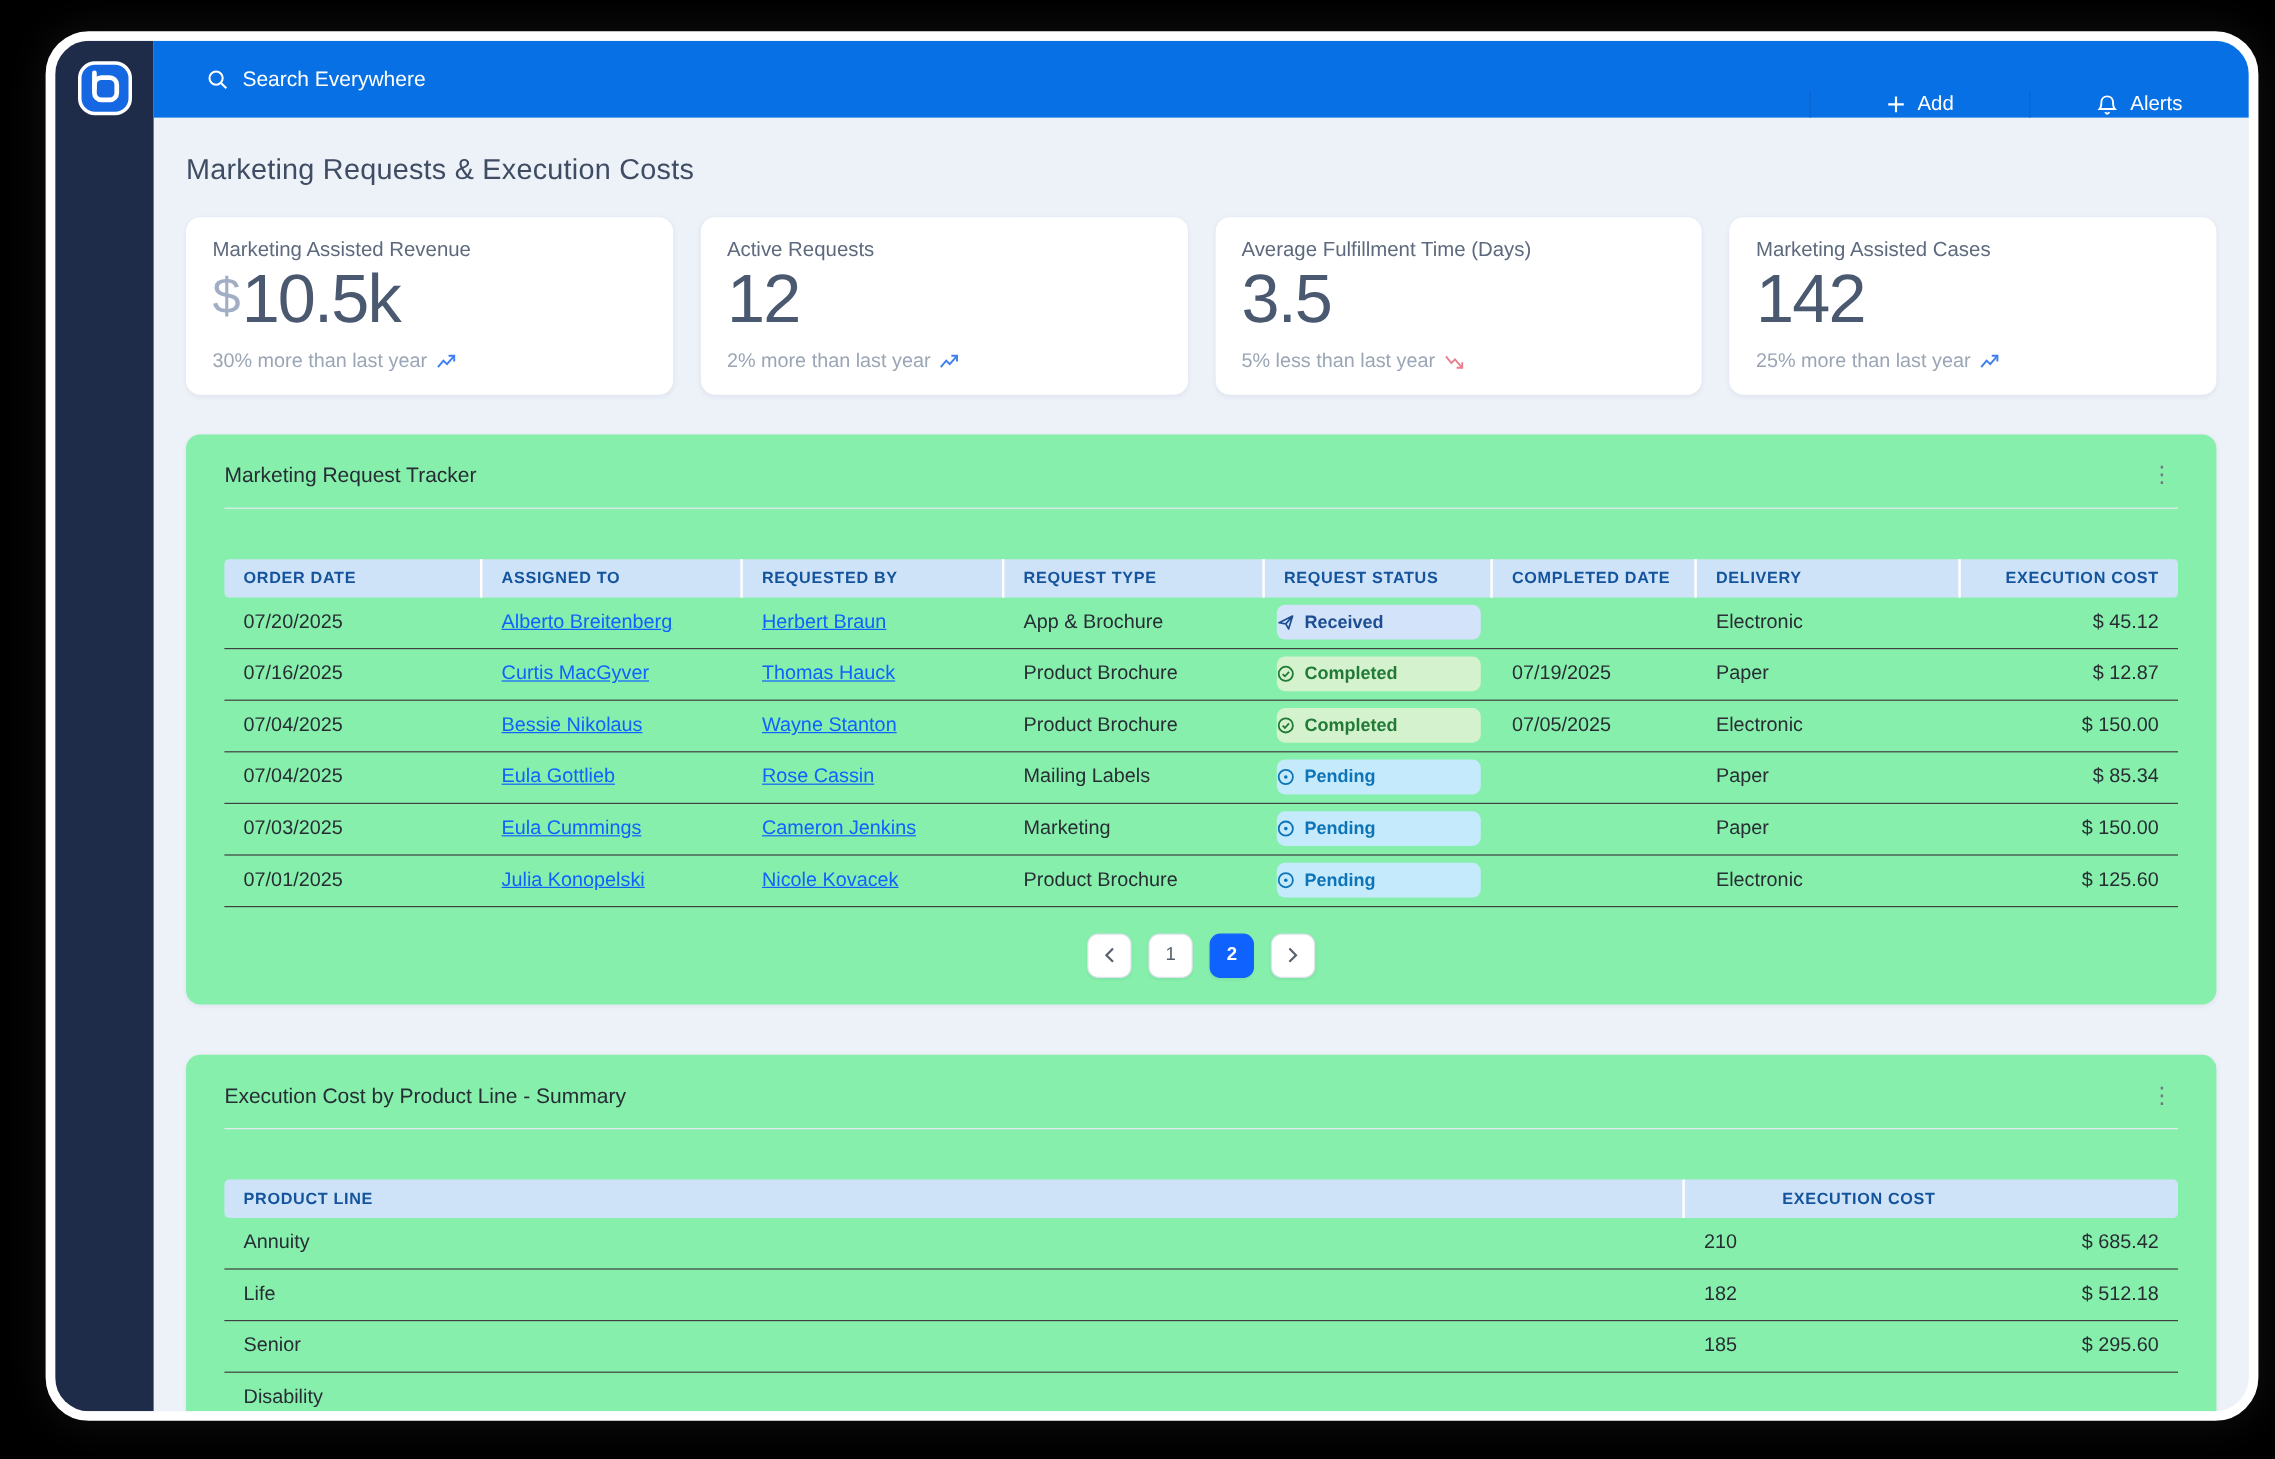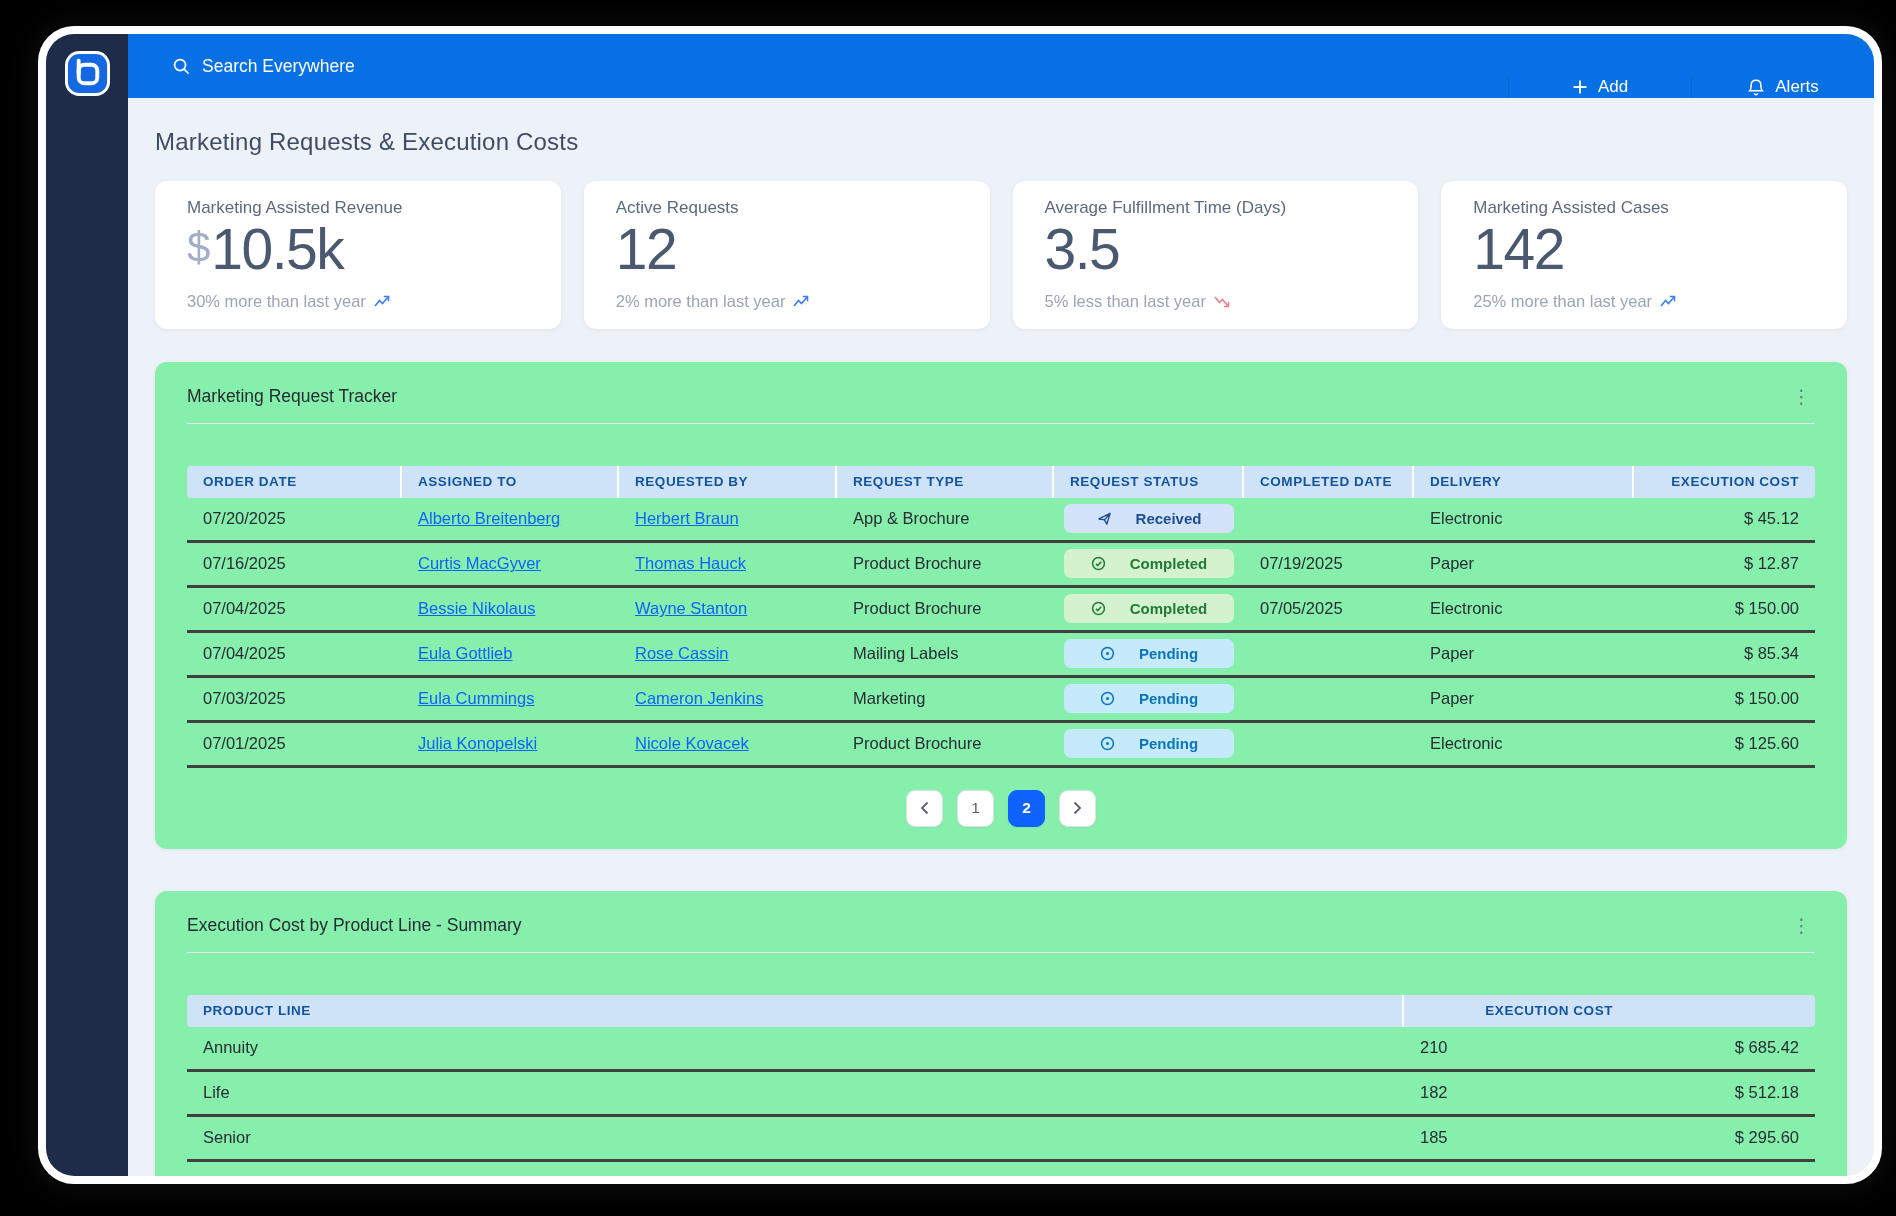--- a/index.html
+++ b/index.html
@@ -26,21 +26,21 @@
   .tb-btn { width:183px; display:flex; align-items:center; justify-content:center;
             gap:10px; font-size:17px; border-left:1px solid #0a64cf; cursor:pointer;margin-top:42px; }
   .tb-icon { display:flex; align-items:center; }
 
   
   .content { flex:1; overflow:hidden; padding:0 27px; }
   .page-title { margin-top:30px; font-size:24px; color:#3f4c63; letter-spacing:.2px; }
 
   
   .kpis { display:flex; gap:23px; margin-top:25px; }
-  .kpi { flex:1; background:#fff; border-radius:12px; padding:17px 32px 18px;
+  .kpi { flex:1; background:#fff; border-radius:12px; padding:17px 22px 18px;
          box-shadow:0 1px 4px rgba(25,45,85,.06); }
   .kpi-label { font-size:17px; color:#5d6a7e; }
   .kpi-value { margin-top:2px; font-size:57px; font-weight:500; color:#4a5870;
                letter-spacing:-1.5px; line-height:1.05; }
   .kpi-prefix { font-size:42px; font-weight:400; color:#a2aec5; vertical-align:7px;
                 letter-spacing:0; margin-right:1px; }
   .kpi-delta { margin-top:12px; font-size:16.5px; color:#9aa5b5;
                display:flex; align-items:center; gap:8px; }
 
   
@@ -56,29 +56,29 @@
   .grid { display:grid; }
   .tracker-grid { grid-template-columns:215px 217px 218px 217px 190px 170px 220px 1fr; }
   .summary-grid { grid-template-columns:1217px 225px 1fr; }
   .thead { background:#cfe3f8; border-radius:4px; margin-top:42px; }
   .thead-summary { margin-top:42px; }
   .th { padding:0 16px; height:32px; display:flex; align-items:center;
         font-size:13.5px; font-weight:700; letter-spacing:.55px; color:#14549c;
         border-right:2px solid #fff; white-space:nowrap; }
   .th:last-child { border-right:none; }
   .th-right { justify-content:flex-end; }
-  .trow { border-bottom:3px solid #404040; }
+  .trow { border-bottom:1px solid #404040; }
   .td { padding:0 16px; height:42px; display:flex; align-items:center;
         font-size:16.5px; color:#272d33; white-space:nowrap; }
   .td-cost { justify-content:flex-end; }
   .td-status { justify-content:center; padding:0 10px; }
   .link { color:#0f62fe; text-decoration:underline; cursor:pointer; }
 
   .badge { width:172px; height:29px; border-radius:7px; display:flex; align-items:center;
-           justify-content:center; gap:24px; font-size:15px; font-weight:600; }
+           gap:8px; font-size:15px; font-weight:600; }
   .badge-received  { background:#d2e3fa; color:#1d4e91; }
   .badge-completed { background:#d3f2cd; color:#217a36; }
   .badge-pending   { background:#c4eafc; color:#0d74b8; }
 
   
   .pagination { display:flex; justify-content:center; align-items:center; gap:14px; margin-top:22px; }
   .page-btn { width:37px; height:37px; background:#fff; border:1px solid #dde3eb; border-radius:9px;
               display:flex; align-items:center; justify-content:center; font-size:15.5px;
               color:#57606d; cursor:pointer; box-shadow:0 1px 2px rgba(25,45,85,.05); }
   .page-btn.active { background:#0f62fe; border-color:#0f62fe; color:#fff; font-weight:600; }

